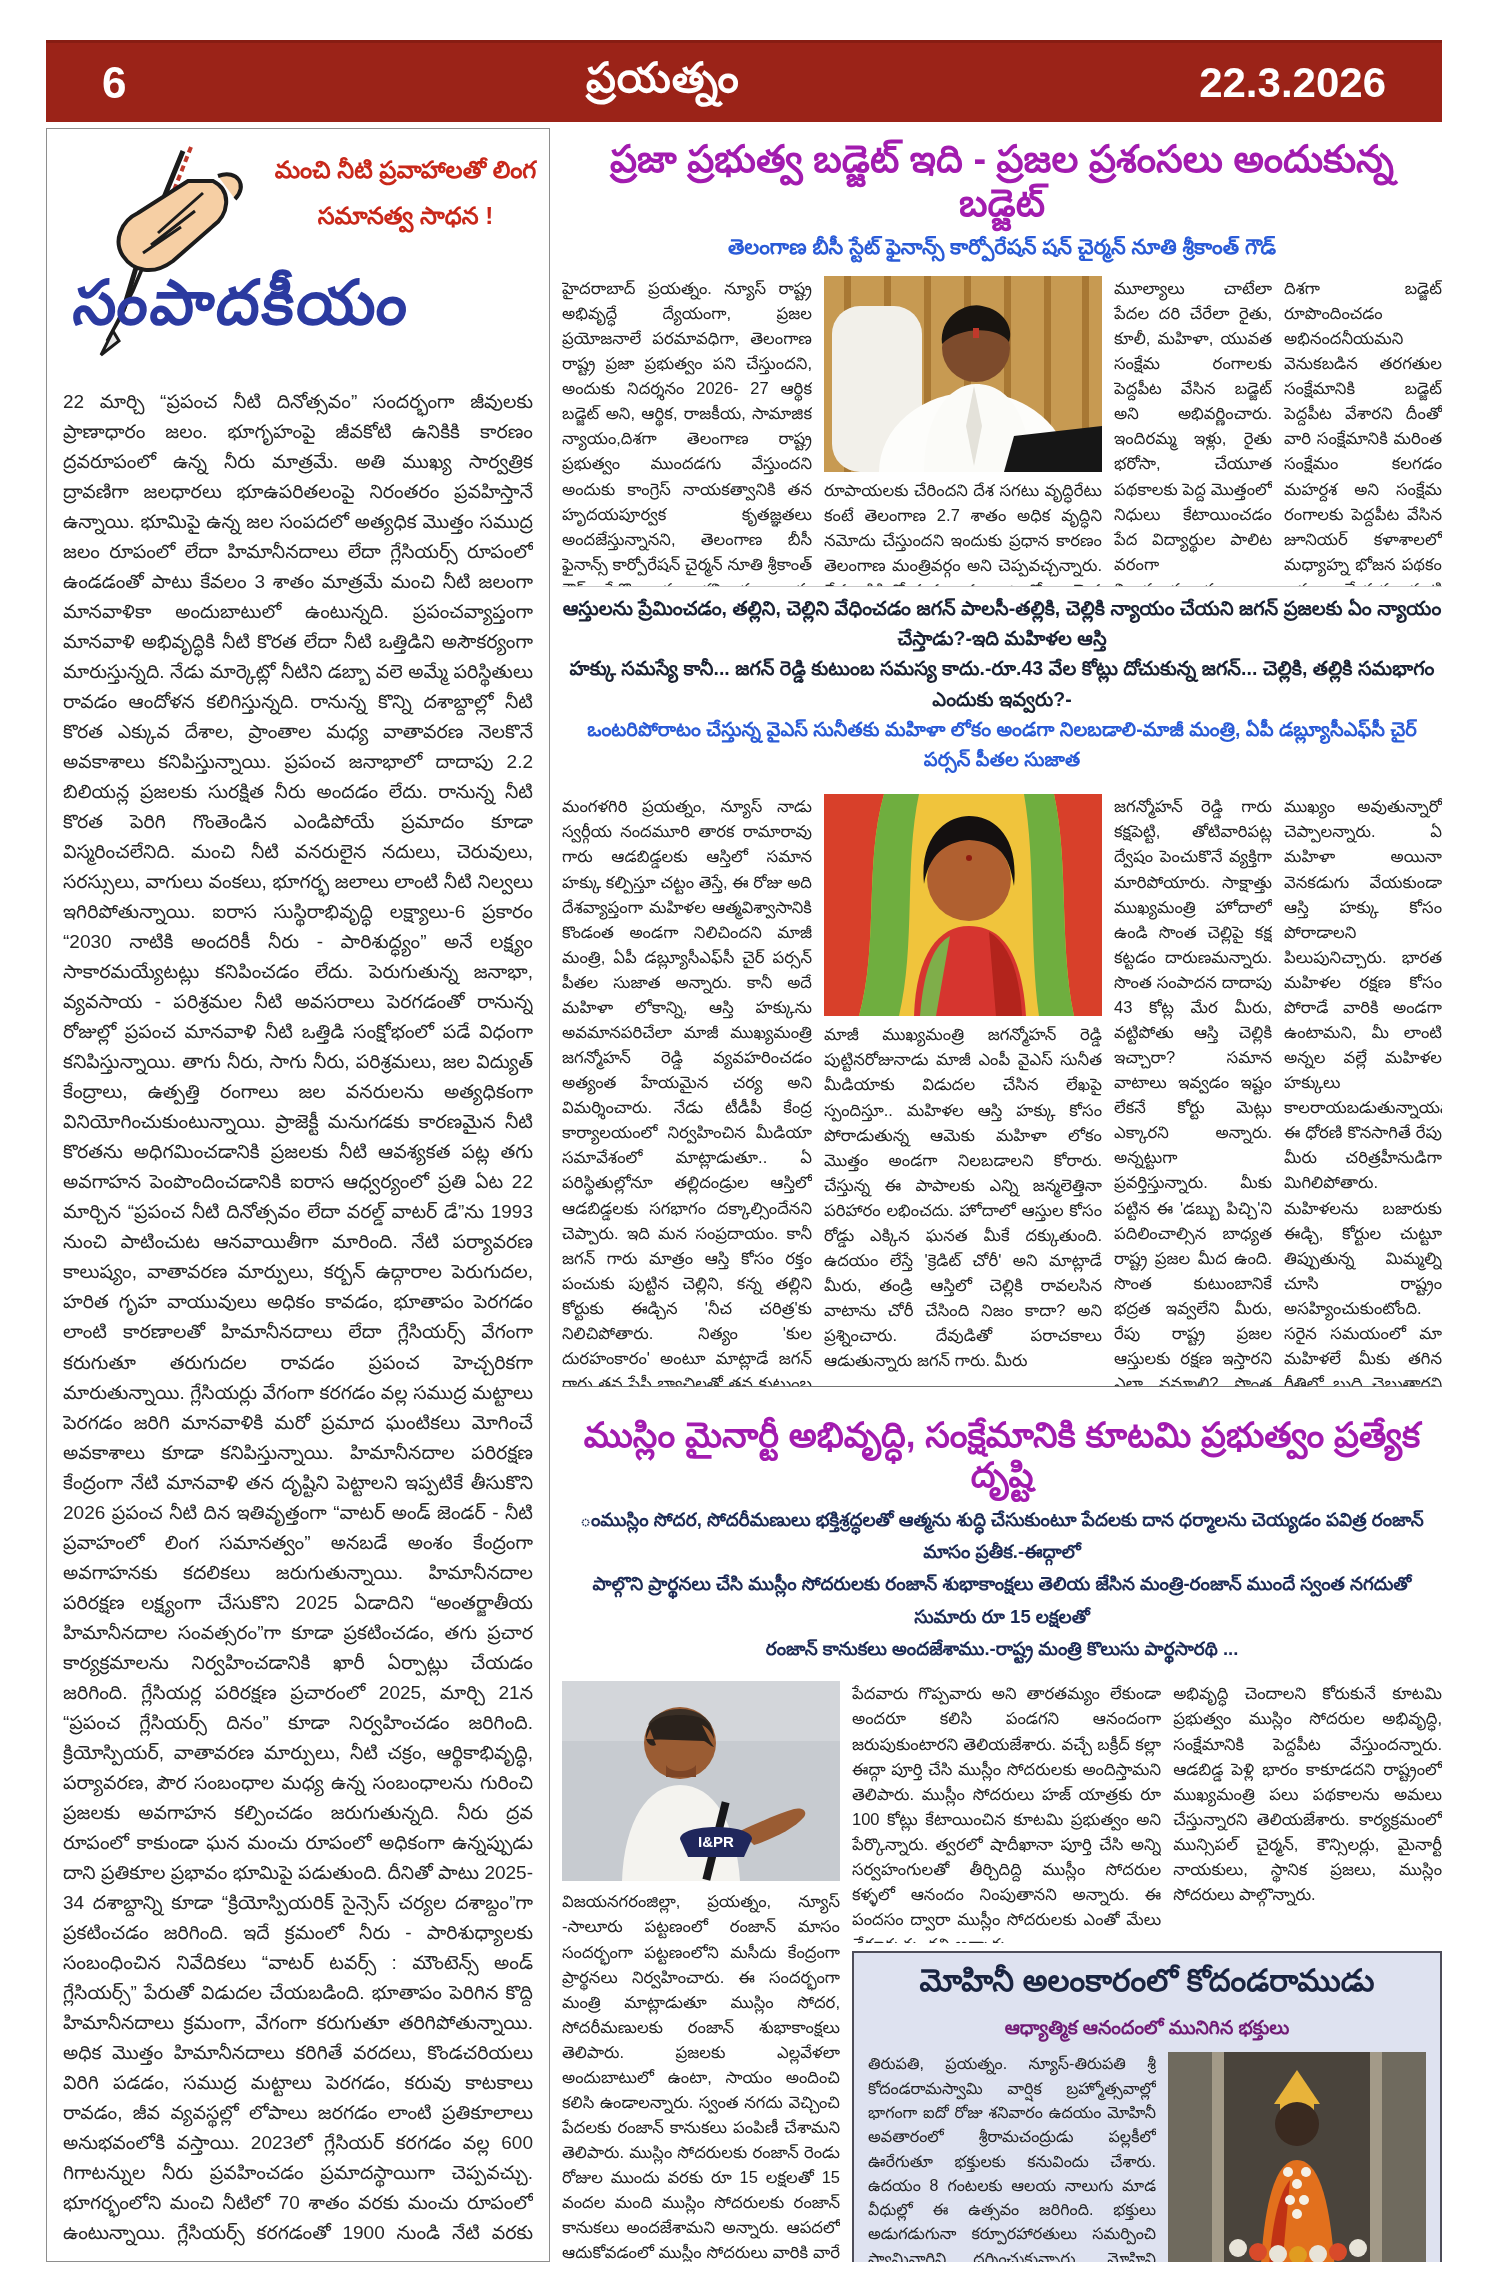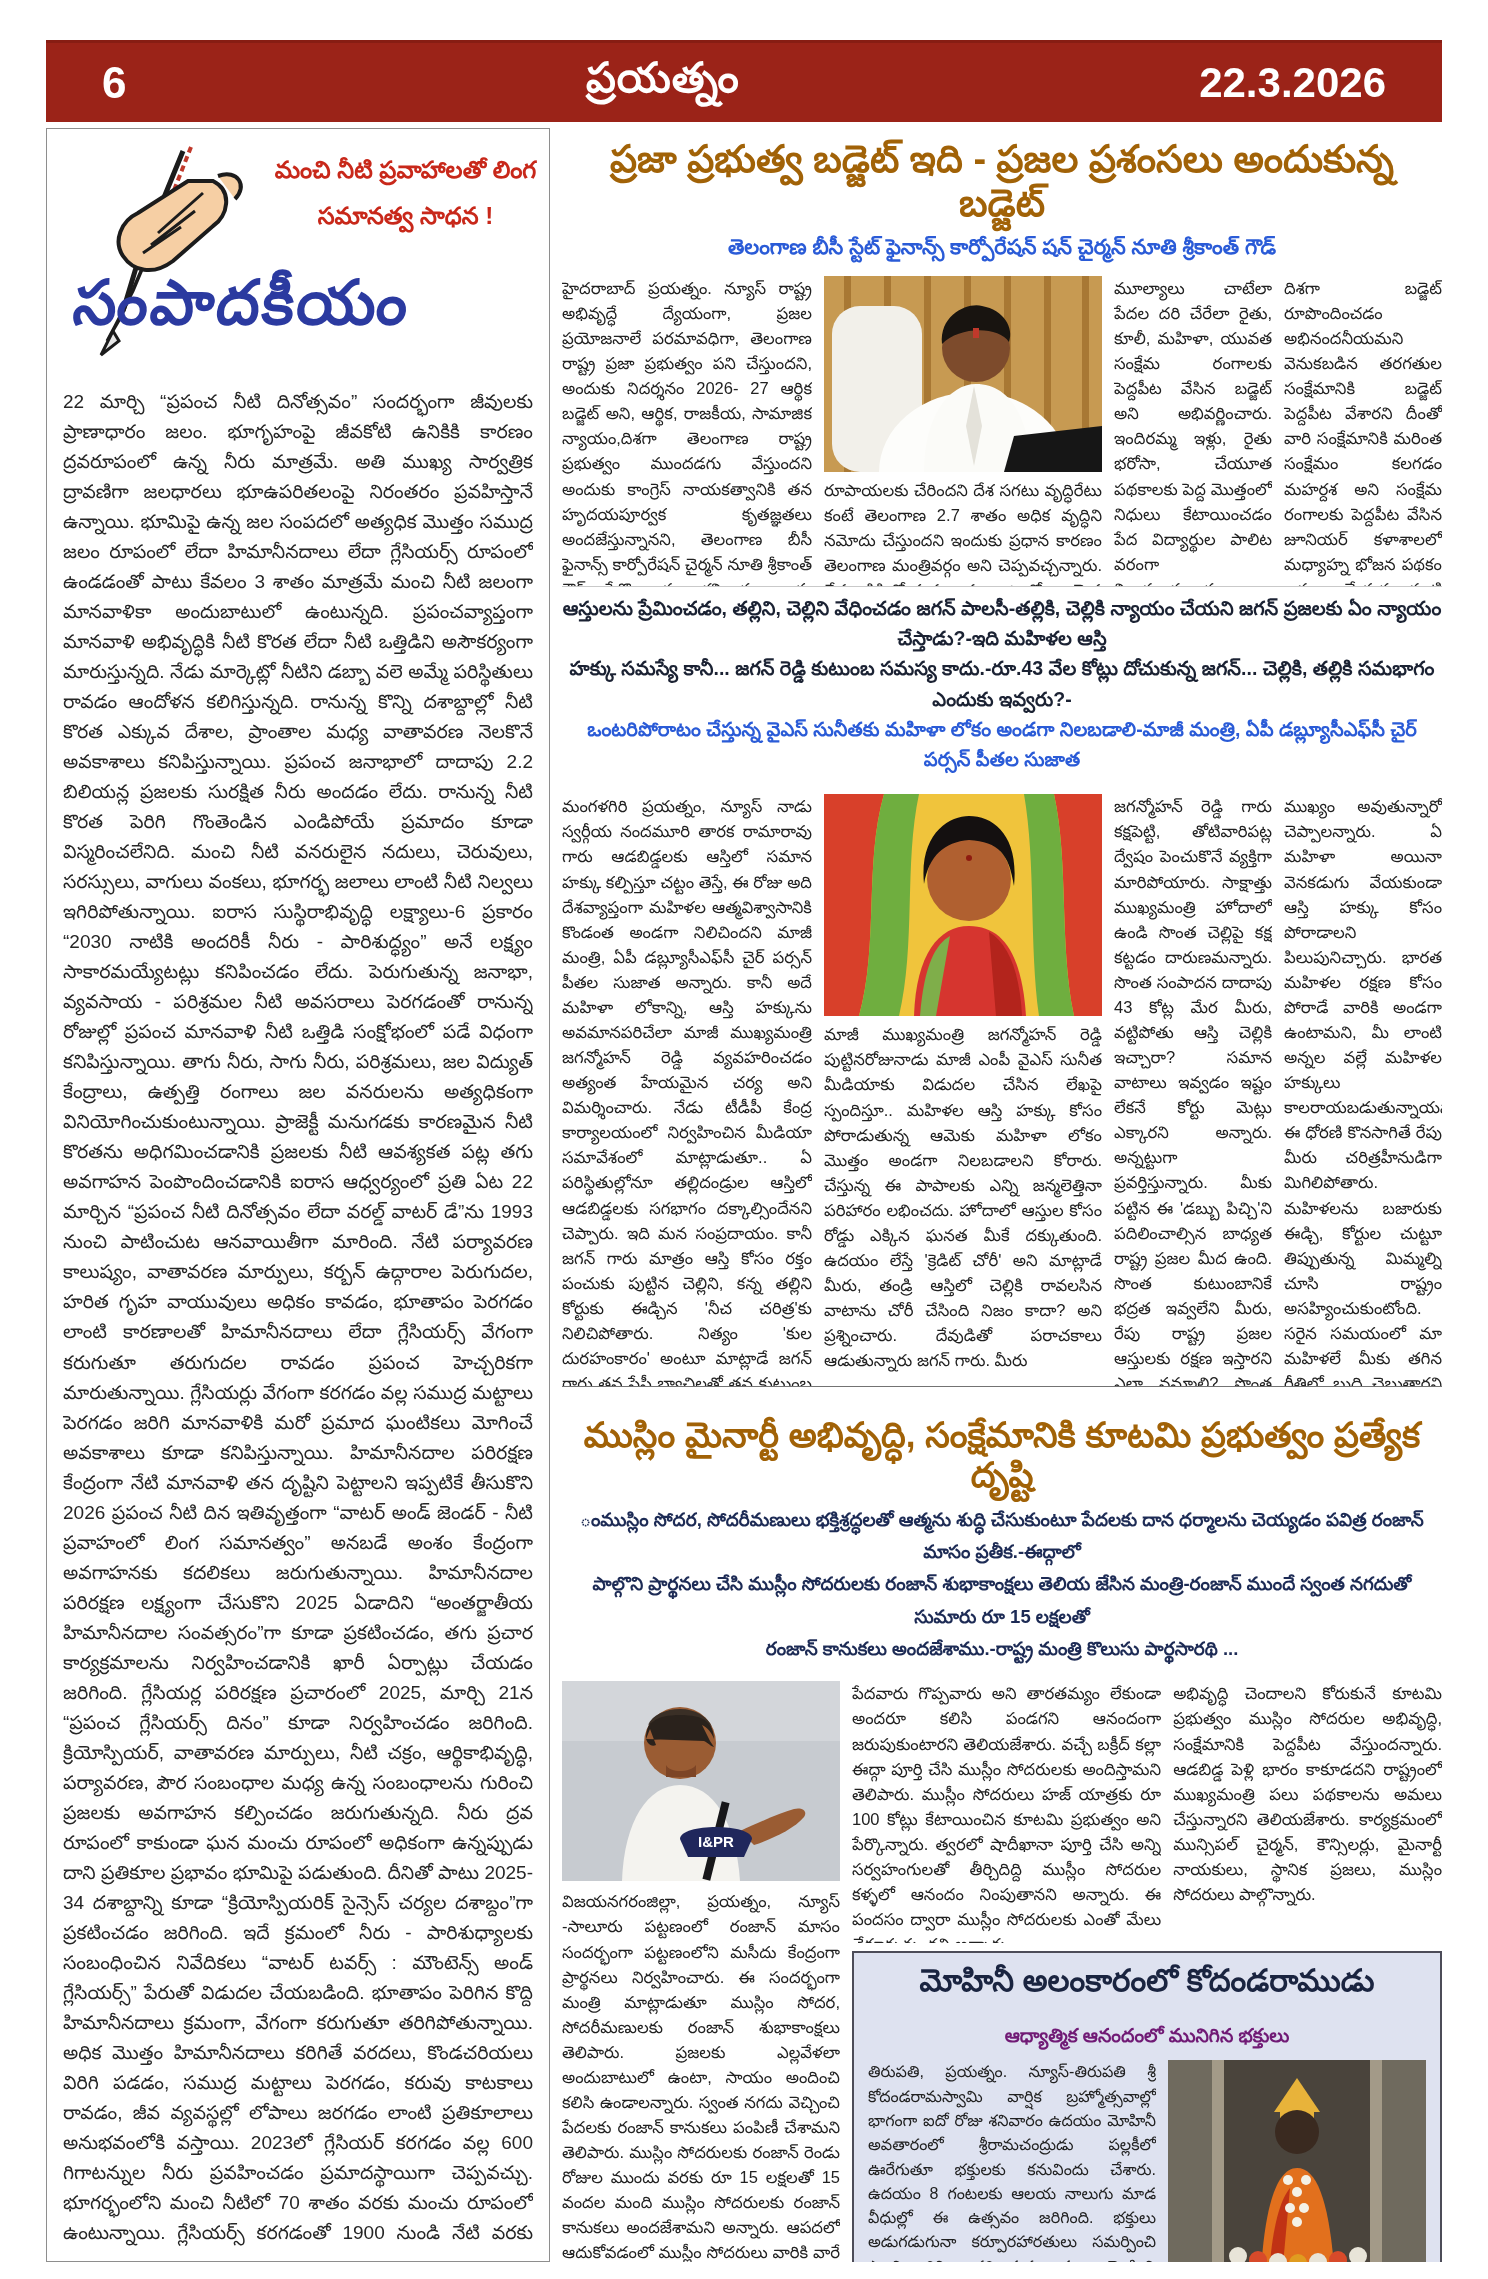--- a/index.html
+++ b/index.html
@@ -16,21 +16,21 @@
   .main{position:absolute;left:46px;top:128px;width:1396px;height:2134px;display:flex;gap:12px;box-sizing:border-box;}
   
   .editorial{width:504px;box-sizing:border-box;border:1px solid #8e8e8e;padding:10px 16px 14px;display:flex;flex-direction:column;overflow:hidden;}
   .ed-graphic{position:relative;height:238px;flex:none;}
   .ed-slogan{position:absolute;left:175px;top:8px;width:335px;text-align:center;color:#c8281a;font-weight:bold;font-size:24px;line-height:1.9;}
   .ed-title{position:absolute;left:10px;top:128px;width:500px;color:#2b3aa0;font-size:62px;font-weight:bold;transform:skewX(-6deg);letter-spacing:2px;}
   .ed-body{flex:1;overflow:hidden;text-align:justify;font-size:19px;line-height:1.58;color:#262626;margin-top:10px;}
   
   .right{flex:1;display:flex;flex-direction:column;overflow:hidden;}
   .article{overflow:hidden;box-sizing:border-box;}
-  .headline{text-align:center;font-weight:bold;color:#a16207;line-height:1.15;}
+  .headline{text-align:center;font-weight:bold;color:#a21caf;line-height:1.15;}
   .subhead{text-align:center;font-weight:bold;line-height:1.55;}
   .cols{display:flex;gap:12px;}
   .col{text-align:justify;font-size:16.5px;line-height:1.52;color:#212121;overflow:hidden;}
   .photo{display:block;}
   
   .a1{height:458px;}
   .a1 .headline{font-size:38px;margin:10px 0 6px;}
   .a1 .subhead{font-size:21px;color:#2a5bd7;margin-bottom:12px;}
   .a1 .cols{height:352px;}
   
@@ -43,21 +43,21 @@
   .a3{height:876px;border-top:1px solid #737373;padding-top:22px;flex:1;}
   .a3 .headline{font-size:35px;margin:6px 0 8px;}
   .a3 .subhead{font-size:18.5px;color:#1d2b55;line-height:1.75;margin-bottom:16px;}
   .a3-body{display:flex;gap:12px;height:740px;}
   .a3-colA{width:278px;flex:none;display:flex;flex-direction:column;overflow:hidden;}
   .a3-colA .col{margin-top:8px;flex:1;}
   .a3-right{flex:1;display:flex;flex-direction:column;overflow:hidden;}
   .a3-toprow{display:flex;gap:12px;height:262px;flex:none;margin-bottom:8px;}
   
   .a4{flex:1;border:2px solid #4c4c58;background:#dee2f0;padding:8px 14px 10px;box-sizing:border-box;overflow:hidden;display:flex;flex-direction:column;}
-  .a4 .headline{font-size:31px;color:#1a2440;margin:2px 0 20px;}
+  .a4 .headline{font-size:31px;color:#1a2440;margin:2px 0 12px;}
   .a4 .subhead{font-size:19px;color:#701a75;margin-bottom:8px;}
   .a4-row{display:flex;gap:12px;flex:none;}
   .a4-row .col{font-size:16px;flex:1;height:238px;}
 </style>
 </head>
 <body>
 
 <div class="page">
 
   <div class="masthead">

